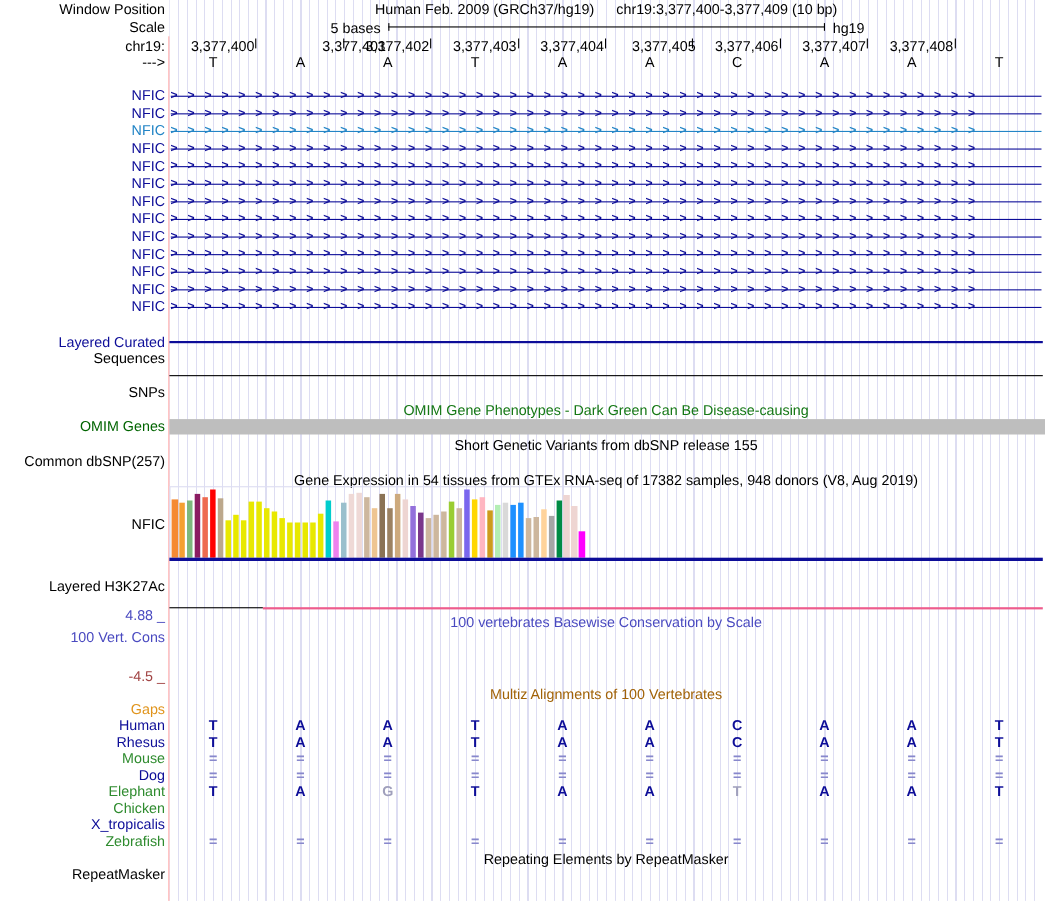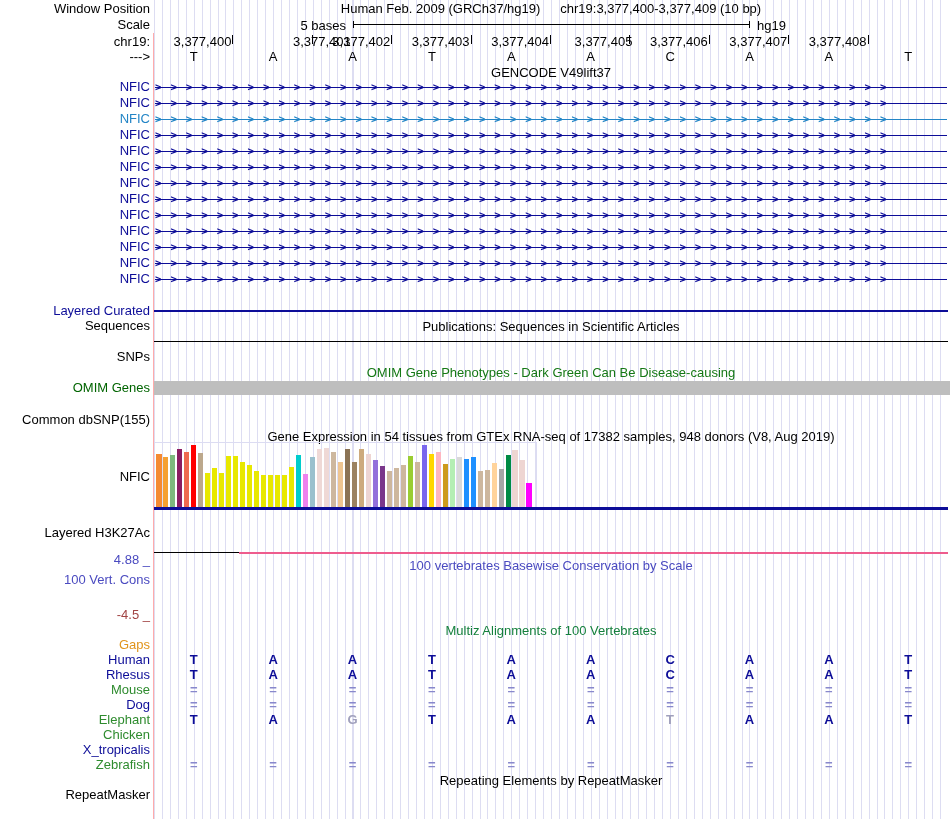--- a/index.html
+++ b/index.html
@@ -58,35 +58,34 @@
   <div class="llabel l-scale">Scale</div>
   <div class="abs scale-text">5 bases</div>
   <div class="abs scale-line"></div>
   <div class="abs scale-tick-l"></div>
   <div class="abs scale-tick-r"></div>
   <div class="abs scale-hg19">hg19</div>
 
   <div class="llabel l-chrom">chr19:</div>
   <div class="llabel l-strand">---&gt;</div>
 
-  <div class="ctitle t-gencode">GENCODE V49lift37</div>
 
   <div class="llabel l-refseq" style="color: rgb(13, 13, 152);">Layered Curated</div>
   <div class="abs refseq-line" style="background-color: rgb(13, 13, 152);"></div>
 
-  <div class="ctitle t-pubs">Publications: Sequences in Scientific Articles</div>
   <div class="llabel l-sequences">Sequences</div>
   <div class="abs seq-line"></div>
   <div class="llabel l-snps">SNPs</div>
 
   <div class="ctitle t-omim" style="color: rgb(21, 120, 21);">OMIM Gene Phenotypes - Dark Green Can Be Disease-causing</div>
   <div class="llabel l-omim" style="color: rgb(0, 100, 0);">OMIM Genes</div>
   <div class="abs omim-bar" style="background-color: rgb(190, 190, 190);"></div>
 
-  <div class="llabel l-dbsnp">Common dbSNP(155)</div>
+  <div class="ctitle t-dbsnp">Short Genetic Variants from dbSNP release 155</div>
+  <div class="llabel l-dbsnp">Common dbSNP(257)</div>
 
   <div class="ctitle t-gtex">Gene Expression in 54 tissues from GTEx RNA-seq of 17382 samples, 948 donors (V8, Aug 2019)</div>
   <div class="abs gtex-box"></div>
   <div class="llabel l-gtexgene">NFIC</div>
   <div>
       <div class="bar" style="left: 156px; top: 454px; width: 5.5px; height: 53px; background: rgb(245, 138, 50);"></div>
       <div class="bar" style="left: 162.99px; top: 457px; width: 5.5px; height: 50px; background: rgb(245, 160, 50);"></div>
       <div class="bar" style="left: 169.98px; top: 455px; width: 5.5px; height: 52px; background: rgb(126, 184, 126);"></div>
       <div class="bar" style="left: 176.97px; top: 449px; width: 5.5px; height: 58px; background: rgb(139, 28, 98);"></div>
       <div class="bar" style="left: 183.96px; top: 452px; width: 5.5px; height: 55px; background: rgb(238, 106, 80);"></div>
@@ -145,21 +144,21 @@
   <div class="llabel l-h3k">Layered H3K27Ac</div>
   <div class="abs h3k-black" style="background-color: rgb(0, 0, 0);"></div>
   <div class="abs h3k-pink" style="background-color: rgb(238, 92, 141);"></div>
 
   <div class="llabel l-consmax" style="color: rgb(74, 74, 192);">4.88 _</div>
   <div class="ctitle t-phylop" style="color: rgb(74, 74, 192);">100 vertebrates Basewise Conservation by Scale</div>
   <div class="llabel l-cons" style="color: rgb(74, 74, 192);">100 Vert. Cons</div>
   <div class="llabel l-consmin" style="color: rgb(161, 68, 68);">-4.5 _</div>
   <div style="position: absolute; left: 154px; top: 582px; width: 794px; height: 24px;"></div>
 
-  <div class="ctitle t-multiz" style="color: #15803d;">Multiz Alignments of 100 Vertebrates</div>
+  <div class="ctitle t-multiz" style="color: #a16207;">Multiz Alignments of 100 Vertebrates</div>
   <div>
       <div class="llabel" style="top: 638px; color: rgb(224, 148, 28);">Gaps</div>
       <div class="llabel" style="top: 653px; color: rgb(13, 13, 152);">Human</div>
       <div class="mcell" style="left: 181.7px; top: 653px; color: rgb(13, 13, 152);">T</div>
       <div class="mcell" style="left: 261.1px; top: 653px; color: rgb(13, 13, 152);">A</div>
       <div class="mcell" style="left: 340.5px; top: 653px; color: rgb(13, 13, 152);">A</div>
       <div class="mcell" style="left: 419.9px; top: 653px; color: rgb(13, 13, 152);">T</div>
       <div class="mcell" style="left: 499.3px; top: 653px; color: rgb(13, 13, 152);">A</div>
       <div class="mcell" style="left: 578.7px; top: 653px; color: rgb(13, 13, 152);">A</div>
       <div class="mcell" style="left: 658.1px; top: 653px; color: rgb(13, 13, 152);">C</div>

